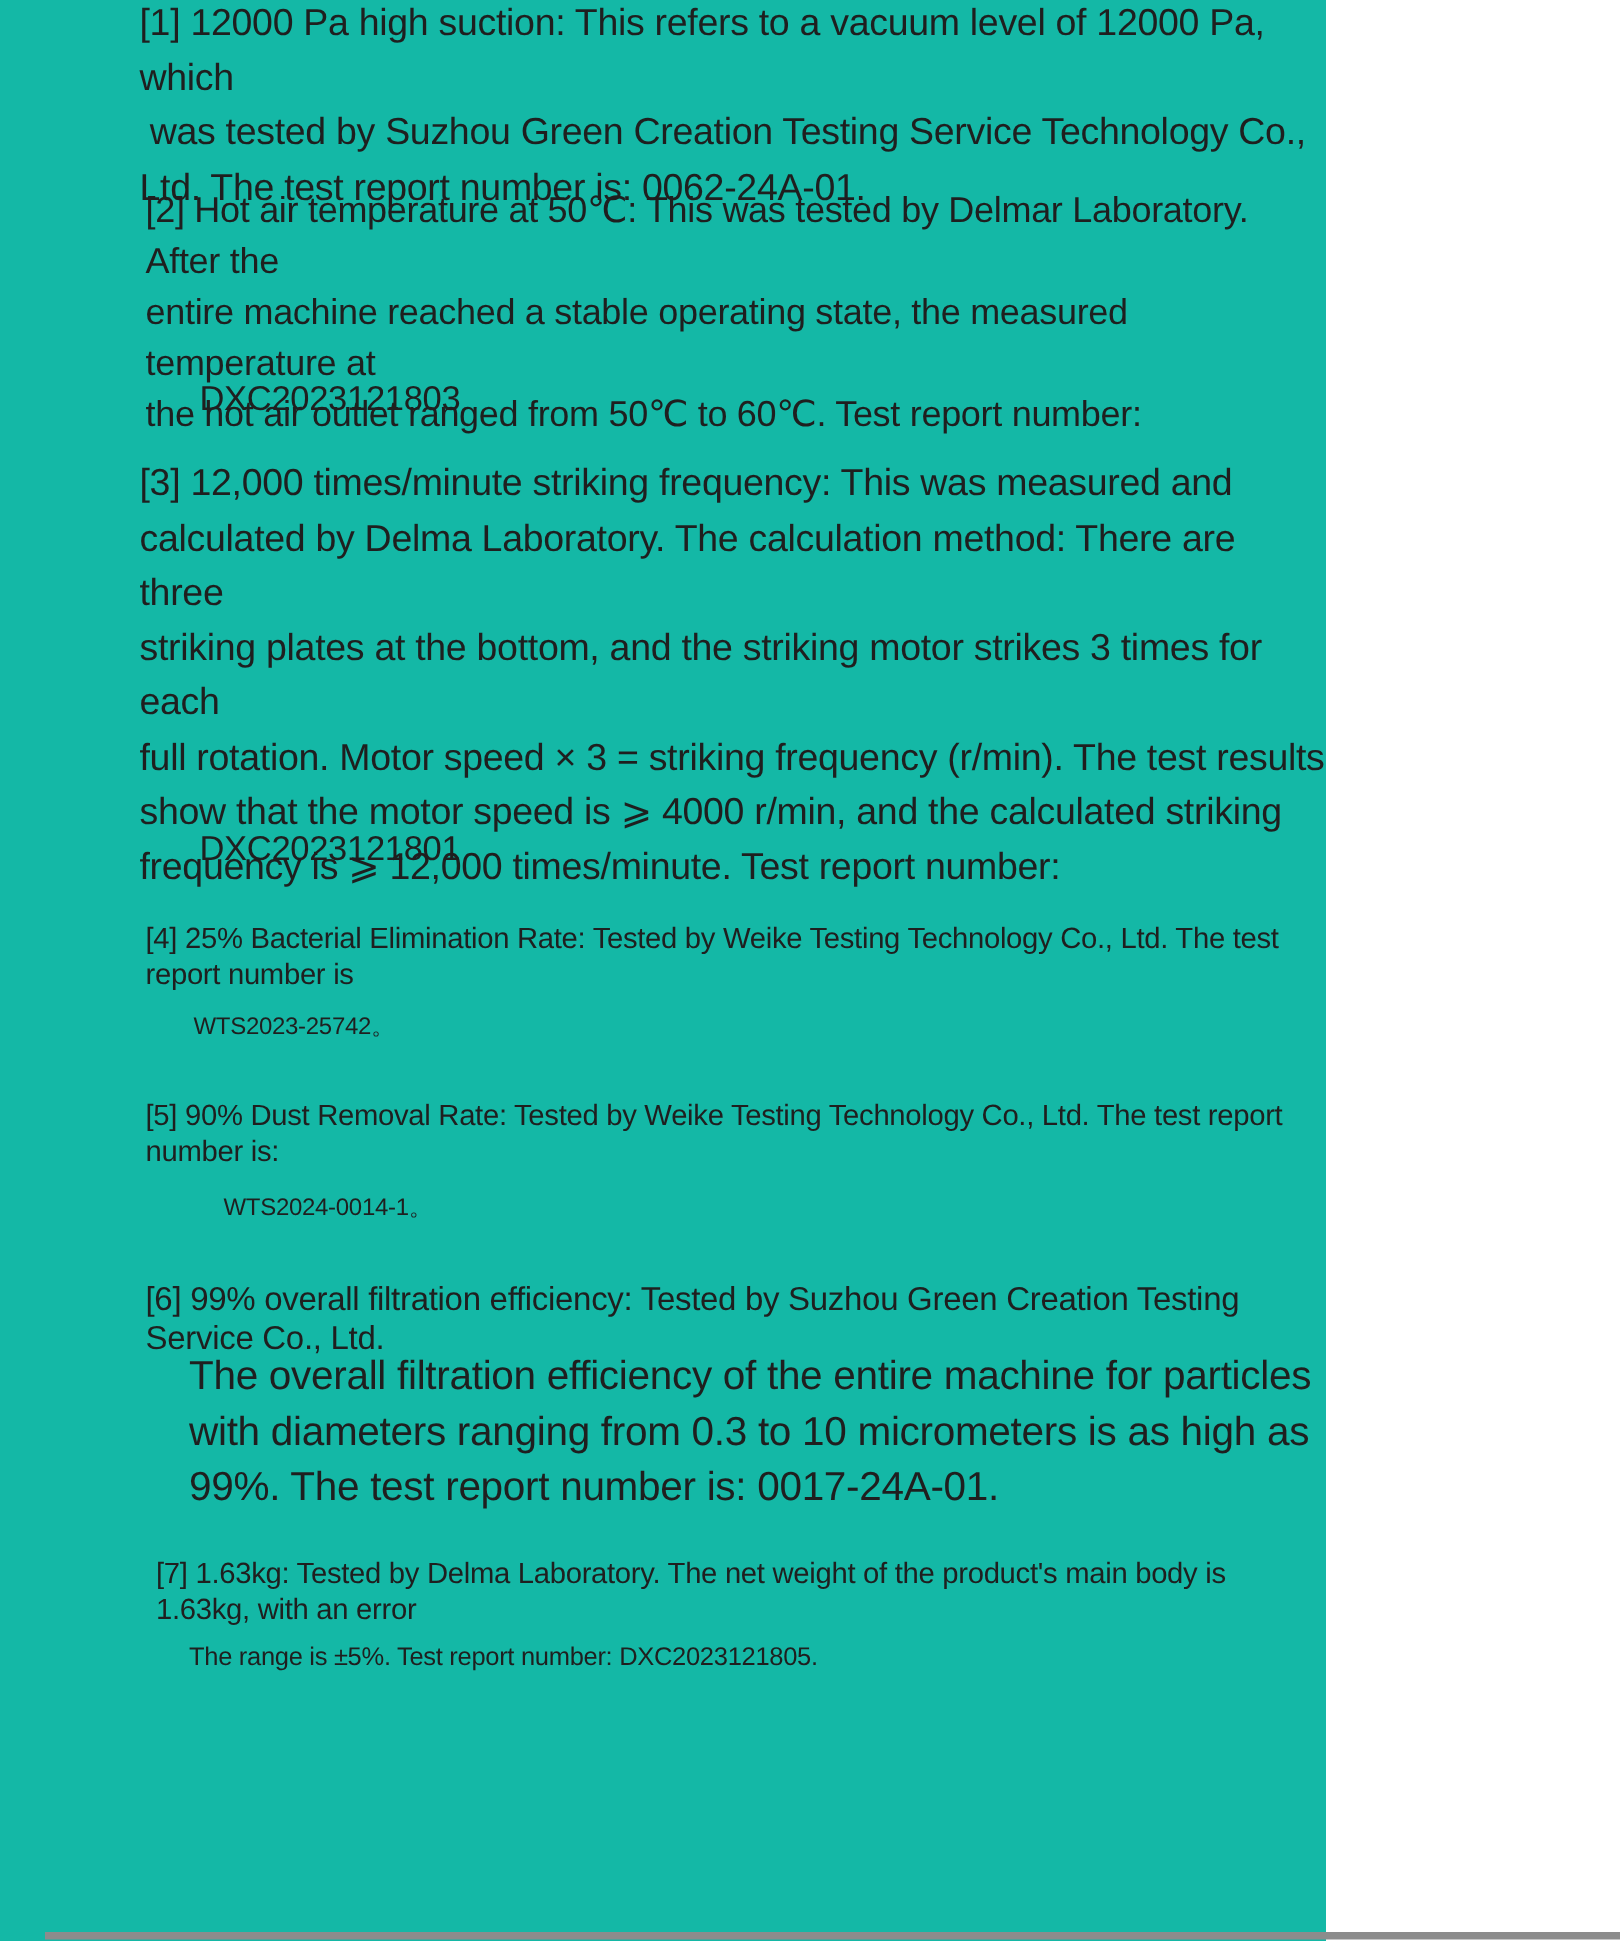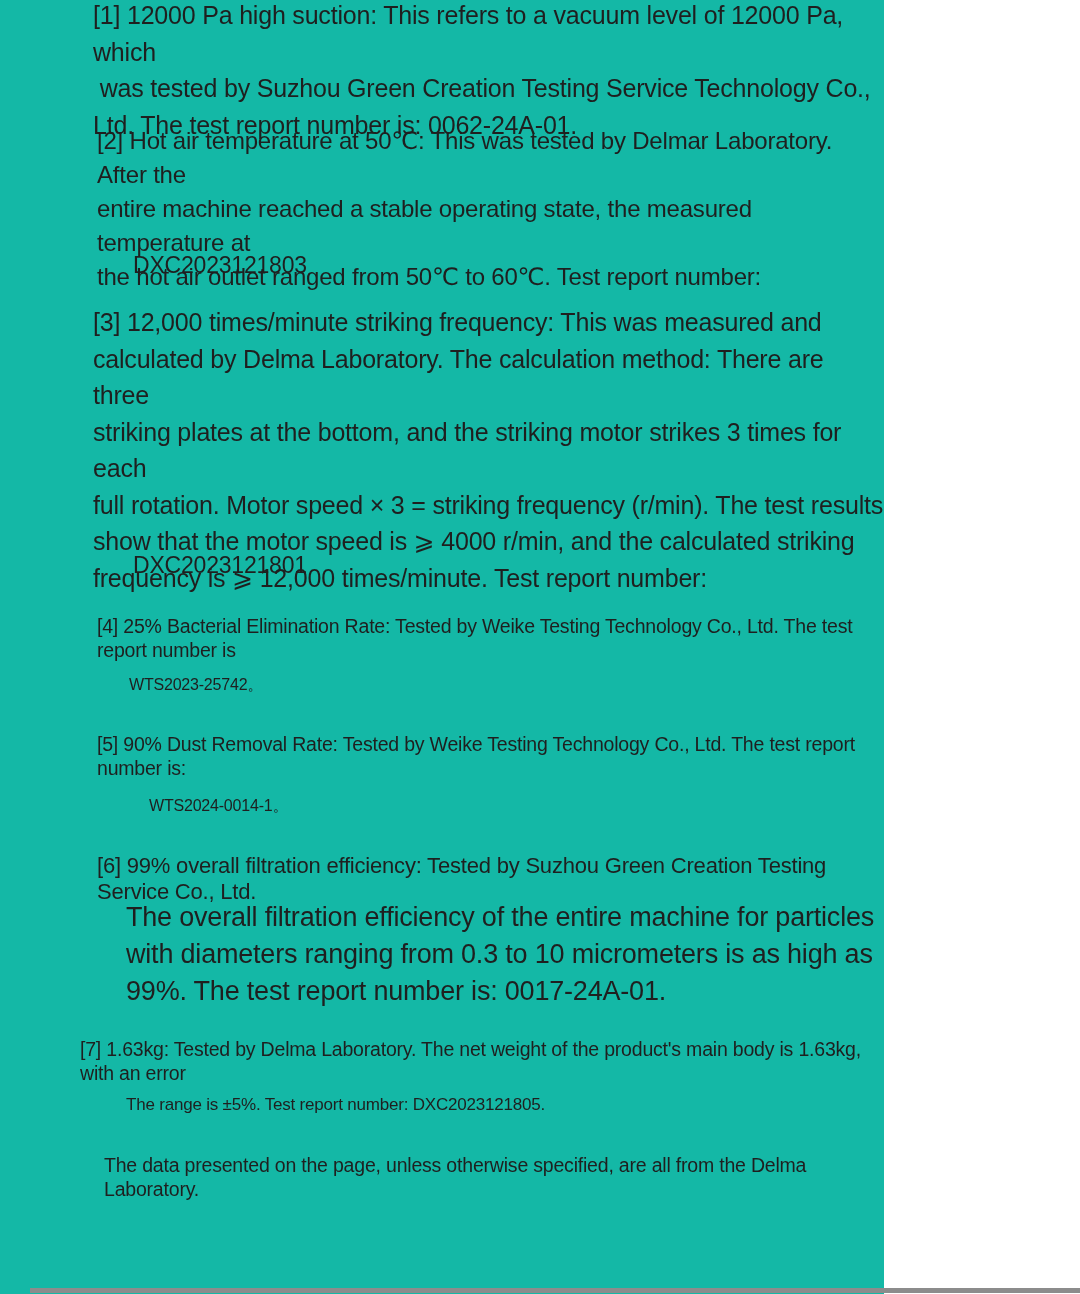--- a/index.html
+++ b/index.html
@@ -37,21 +37,21 @@
   .p2      { left: 97px;  top: 124px; }
   .code1   { left: 133px; top: 251px; }
   .p3      { left: 93px;  top: 304px; }
   .code2   { left: 133px; top: 551px; }
   .p4      { left: 97px;  top: 614px; }
   .code3   { left: 129px; top: 672px; }
   .p5      { left: 97px;  top: 732px; }
   .code4   { left: 129px; top: 793px; margin-left: 20px; }
   .p6      { left: 97px;  top: 853px; font-size: 22px; line-height: 26px; }
   .p6c     { left: 126px; top: 899px; font-size: 27px; line-height: 37px; }
-  .p7      { left: 80px;  top: 1037px; }
+  .p7      { left: 104px;  top: 1037px; }
   .p7c     { left: 126px; top: 1089px; font-size: 17px; line-height: 32px; }
   .footer  { left: 104px; top: 1153px; }
 
   .bottom-bar {
     position: absolute;
     left: 30px;
     top: 1288px;
     width: 1050px;
     height: 5px;
     background: #8c8c8c;
@@ -92,17 +92,16 @@
   <div class="txt p6">[6] 99% overall filtration efficiency: Tested by Suzhou Green Creation Testing Service Co., Ltd.</div>
 
   <div class="txt p6c">The overall filtration efficiency of the entire machine for particles
 with diameters ranging from 0.3 to 10 micrometers is as high as
 99%. The test report number is: 0017-24A-01.</div>
 
   <div class="txt fn-small p7">[7] 1.63kg: Tested by Delma Laboratory. The net weight of the product's main body is 1.63kg, with an error</div>
 
   <div class="txt p7c">The range is ±5%. Test report number: DXC2023121805.</div>
 
-  <div class="txt fn-small footer">The data presented on the page, unless otherwise specified, are all from the Delma Laboratory.</div>
 
   <div class="bottom-bar"></div>
 
 </div>
 
 </body></html>

